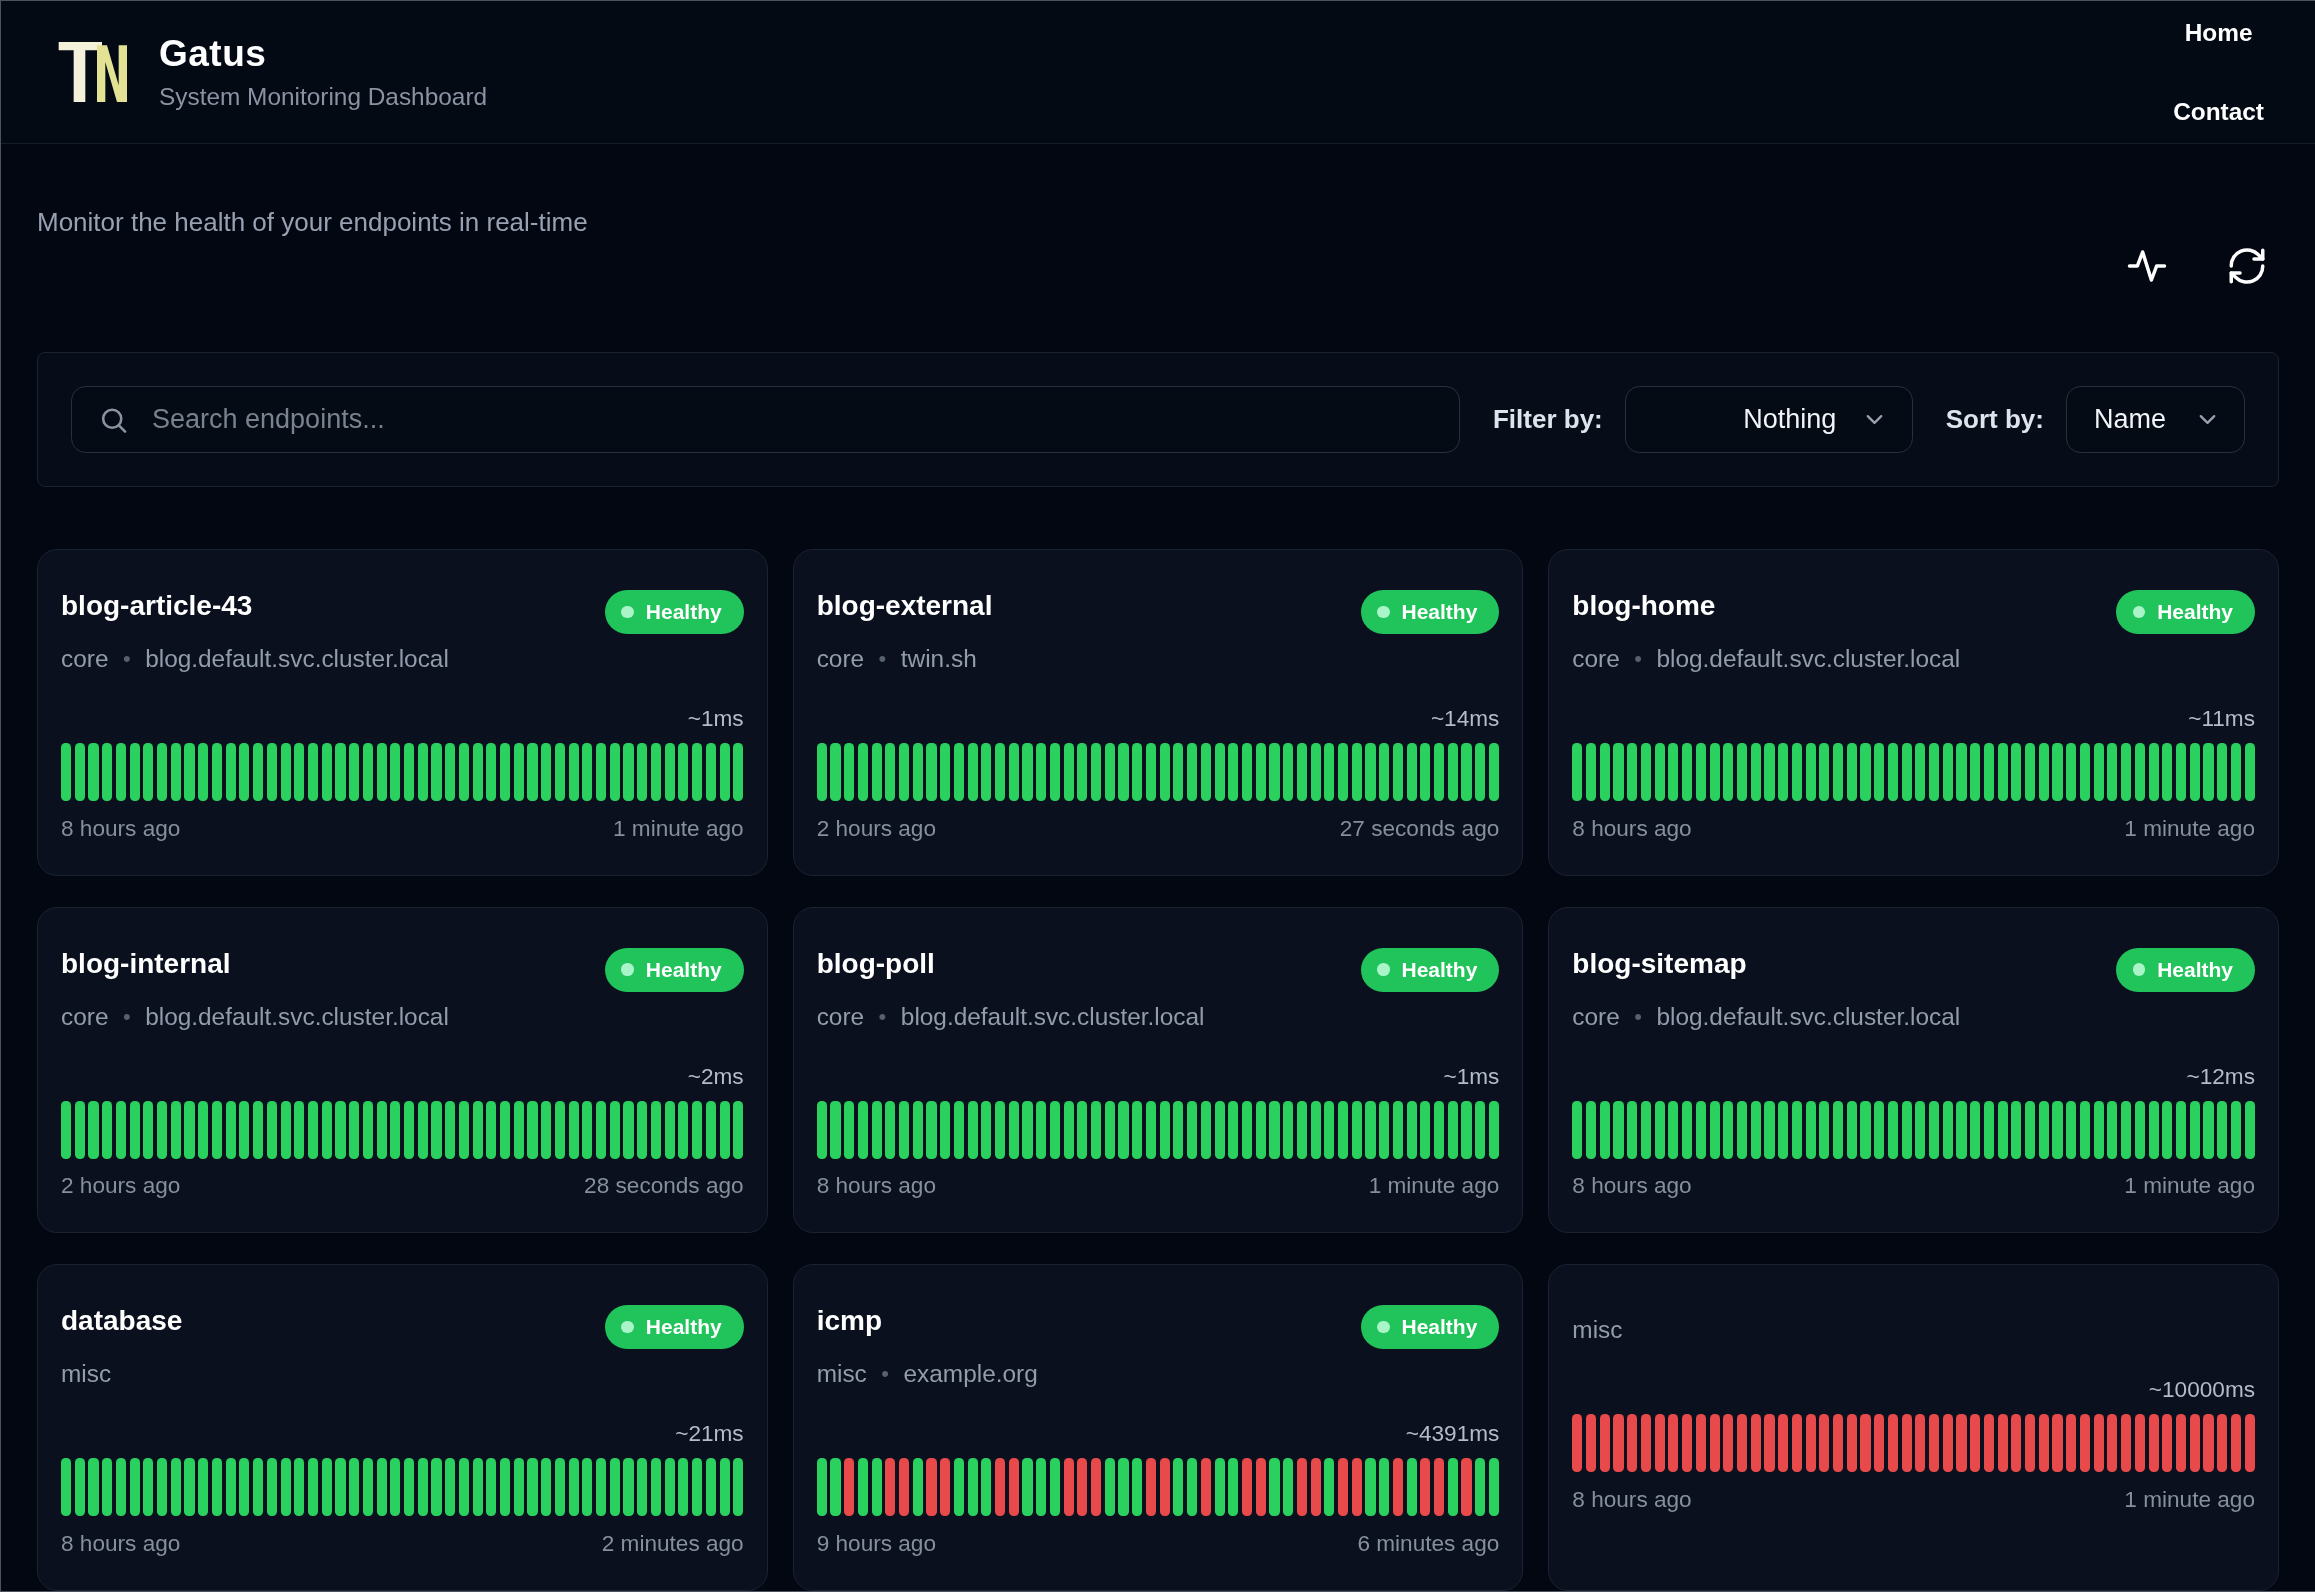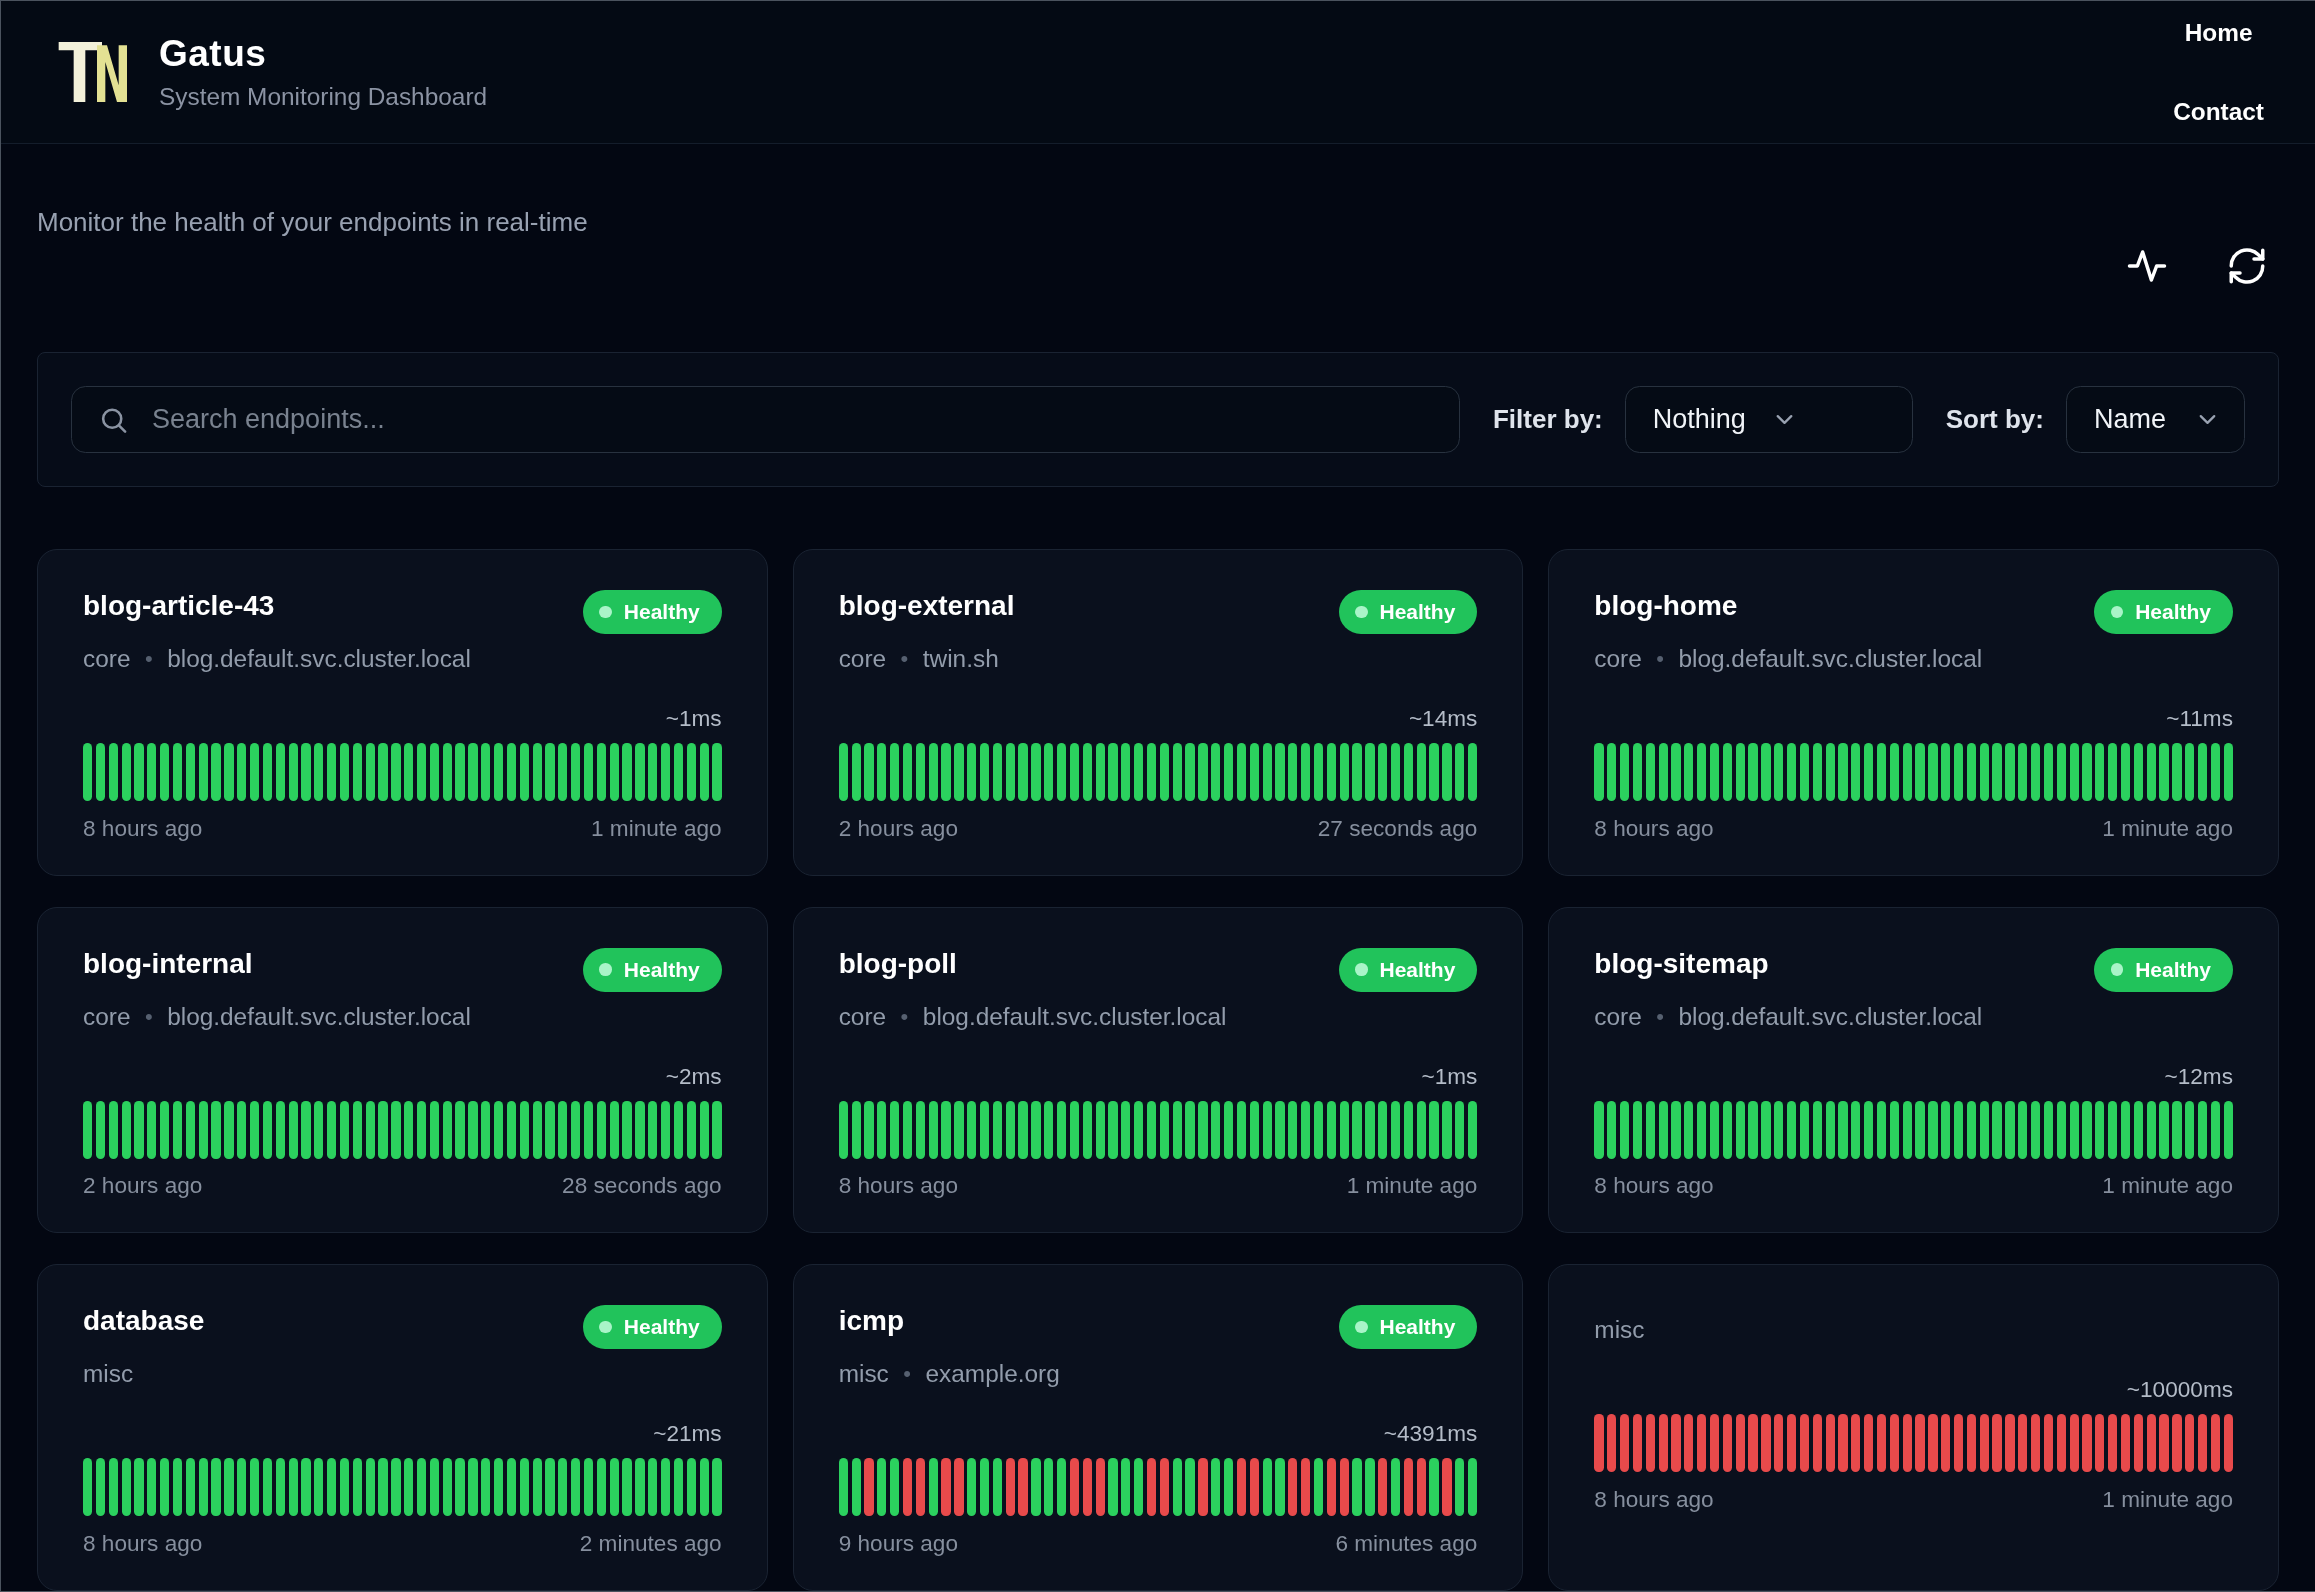--- a/index.html
+++ b/index.html
@@ -81,36 +81,36 @@
     align-items: center;
     gap: 25px;
     padding: 0 23.5px 0 27px;
     font-size: 27px;
     color: #f1f4f8;
     cursor: pointer;
     white-space: nowrap;
   }
   .select-box .chev { display: flex; color: #99a2b1; }
   .select-box .chev svg { width: 27px; height: 27px; }
-  .select-filter { min-width: 288px; justify-content: flex-start; }
+  .select-filter { min-width: 288px; justify-content: flex-end; }
   .select-sort { min-width: 179px; justify-content: space-between; }
 
   
   .grid {
     margin-top: 62px;
     display: grid;
     grid-template-columns: repeat(3, 1fr);
     column-gap: 25px;
     row-gap: 31px;
   }
   .card {
     background: #0a101d;
     border: 0.9px solid #1a2332;
     border-radius: 20px;
-    padding: 40px 45px 33px;
+    padding: 40px 23px 33px;
     cursor: pointer;
   }
   .card-head { display: flex; justify-content: space-between; align-items: flex-start; }
   .card-name { font-size: 28px; font-weight: 700; color: #ffffff; }
   .badge {
     display: flex; align-items: center; gap: 11.8px;
     border-radius: 904px;
     padding: 10px 22px 10px 16.3px;
     font-size: 21px; font-weight: 700; color: #ffffff;
     flex-shrink: 0;

